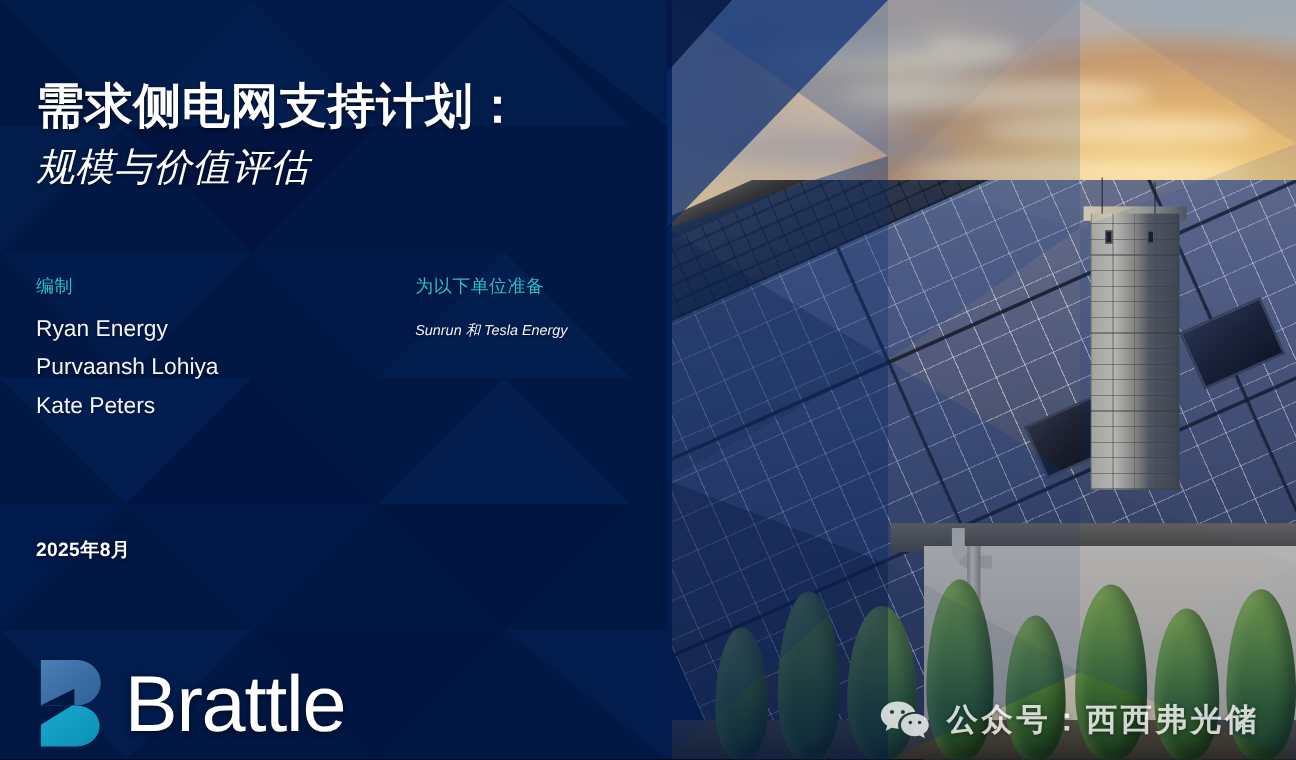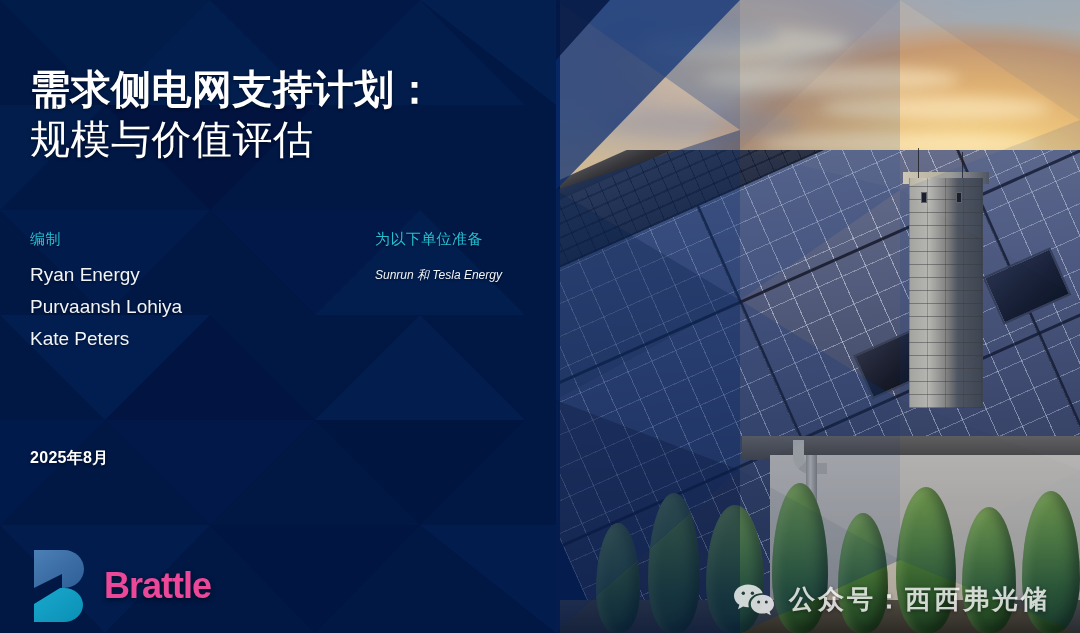--- a/index.html
+++ b/index.html
@@ -160,26 +160,26 @@
     color:#ffffff;
     letter-spacing:.5px;
     text-shadow:0 1px 3px rgba(0,0,0,.55);
   }
   .title .l1 {
     display:block;
     font-size:40px; line-height:50px; font-weight:700;
   }
   .title .l2 {
     display:block;
-    font-size:40px; line-height:50px; font-weight:400;
+    font-size:32px; line-height:50px; font-weight:400;font-style:italic;
   }
 
   .meta { position:absolute; left:30px; top:228px; width:560px; }
   .col-authors { position:absolute; left:0; top:0; width:320px; }
-  .col-client  { position:absolute; left:345px; top:0; width:300px; }
+  .col-client  { position:absolute; left:316px; top:0; width:300px; }
 
   .meta-label {
     color:#23c0d6;
     font-size:15px; font-weight:400; line-height:22px;
     letter-spacing:.4px;
     margin-bottom:9px;
     text-shadow:0 1px 2px rgba(0,0,0,.5);
   }
   .meta-line {
     color:#f2f5f8;
@@ -191,21 +191,21 @@
   .date {
     position:absolute; left:30px; top:448px;
     color:#ffffff; font-size:16px; font-weight:700; letter-spacing:.3px;
     text-shadow:0 1px 3px rgba(0,0,0,.55);
   }
 
   
   .logo { position:absolute; left:30px; top:548px; display:flex; align-items:center; gap:16px; }
   .logo-mark { width:58px; height:76px; display:block; }
   .logo-word {
-    color:#ec4899; font-size:36px; font-weight:700; letter-spacing:-1px;
+    color:#ffffff; font-size:66px; font-weight:400; letter-spacing:-1px;
     line-height:60px;
     text-shadow:0 2px 5px rgba(0,0,0,.5);
   }
 
   
   .watermark {
     position:absolute; right:30px; bottom:16px;
     display:flex; align-items:center; gap:14px;
     opacity:.86;
   }

